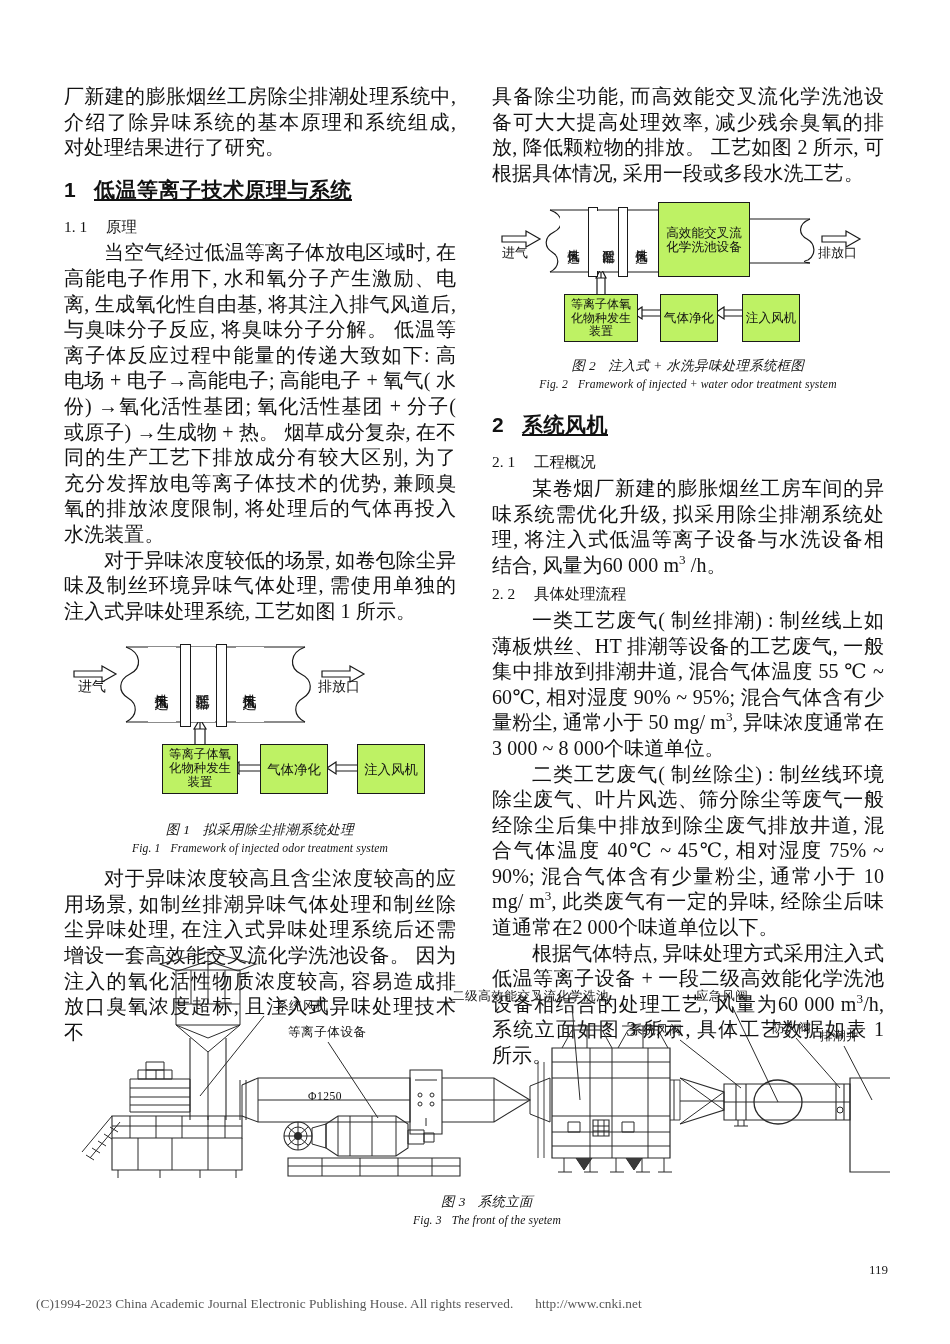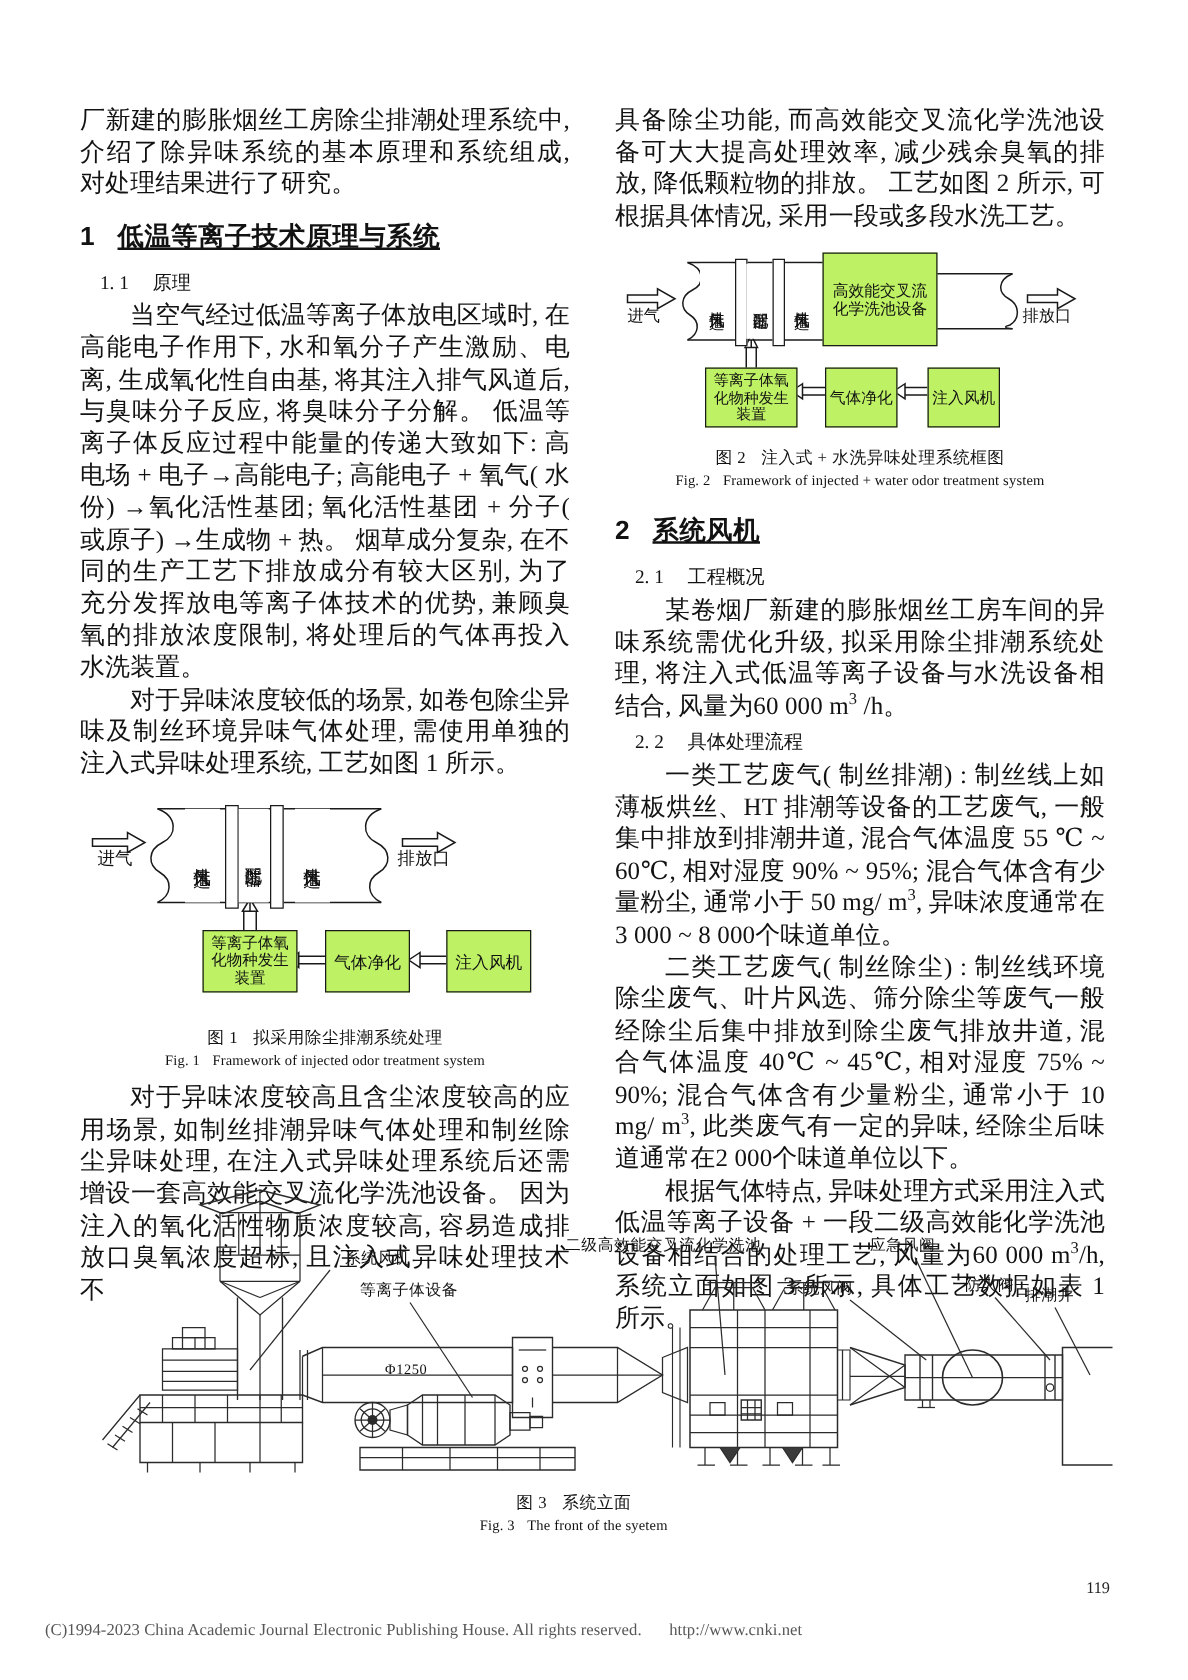--- a/index.html
+++ b/index.html
@@ -29,31 +29,31 @@
     margin:14px 0 9px 0;
     font-size:21px;
     line-height:30px;
     font-weight:bold;
     font-family:"Liberation Sans","DejaVu Sans",sans-serif;
     letter-spacing:0.5px;
     text-decoration:underline;
   }
   h2.sec .num{display:inline-block;min-width:30px;}
   h3.subsec{
-    margin:3px 0 1px 16px;
+    margin:3px 0 1px 0;
     font-size:15.4px;
     line-height:25.6px;
     font-weight:normal;
   }
   h3.subsec .num{display:inline-block;min-width:42px;}
 
   sup{font-size:0.66em;vertical-align:super;line-height:0;}
 
   
-  .figcap{ text-align:center; margin-top:6px; }
+  .figcap{ text-align:center; margin-top:6px;font-style:italic; }
   .figcap .cn{ font-size:13.4px; line-height:20px; letter-spacing:0.4px;}
   .figcap .cn .lbl{margin-right:12px;}
   .figcap .en{ font-size:11.6px; line-height:18px; letter-spacing:0.15px;}
   .figcap .en .lbl{margin-right:10px;}
 
   
   .diagram{position:relative;width:100%;}
   .dg-box{
     position:absolute;border:1.2px solid #1a1a1a;background:#bef264;
     display:flex;align-items:center;justify-content:center;text-align:center;
@@ -409,21 +409,21 @@
     <div class="f3label" style="left:216px;top:68px;">系统风机</div>
     <div class="f3label" style="left:228px;top:94px;">等离子体设备</div>
     <div class="f3label" style="left:392px;top:58px;">二级高效能交叉流化学洗池</div>
     <div class="f3label" style="left:636px;top:58px;">应急风阀</div>
     <div class="f3label" style="left:570px;top:92px;">系统风阀</div>
     <div class="f3label" style="left:712px;top:90px;">防火阀</div>
     <div class="f3label" style="left:760px;top:98px;">排潮井</div>
     <div class="f3label" style="left:248px;top:160px;font-size:11.5px;font-family:'Liberation Serif',serif;">Φ1250</div>
   </div>
 
-  <div class="figcap" style="position:absolute;left:44px;top:1186px;width:830px;">
+  <div class="figcap" style="position:absolute;left:72px;top:1186px;width:830px;">
     <div class="cn">
       <span class="lbl">图 3</span><span>系统立面</span>
     </div>
     <div class="en">
       <span class="lbl">Fig. 3</span><span>The front of the syetem</span>
     </div>
   </div>
 
   <div class="pagenum">119</div>
   <div class="copyright">

